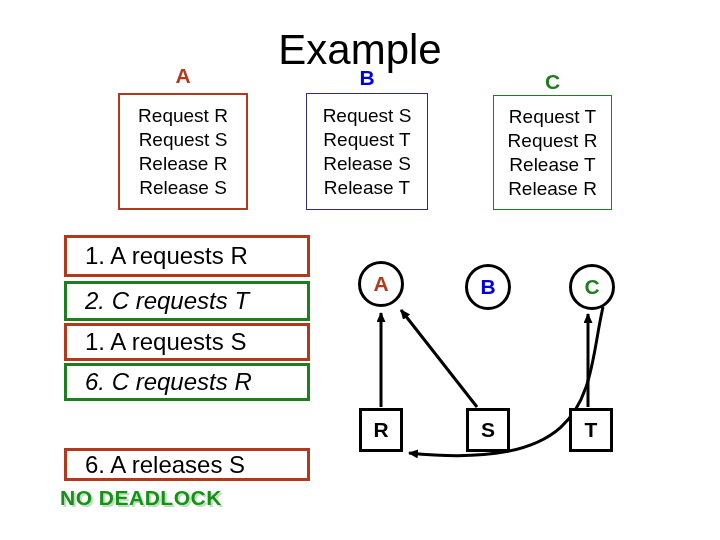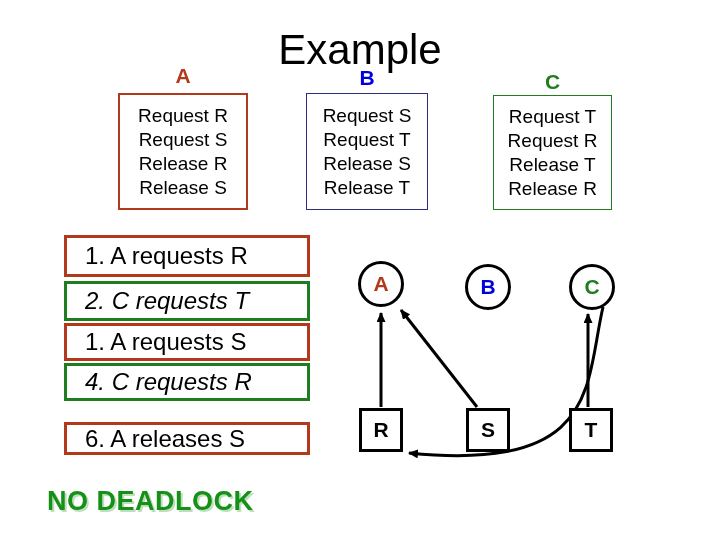--- a/index.html
+++ b/index.html
@@ -25,21 +25,21 @@
   .t-red{color:var(--c-red);}
   .t-blue{color:var(--c-blue);}
   .t-green{color:var(--c-green);}
   .step{
     left:52px;width:222px;background:#fff;
     font-size:24px;display:flex;align-items:center;padding-left:18px;margin-left:12px;
   }
   .step.red{border:3px solid var(--c-red);}
   .step.green{border:3px solid var(--c-green);font-style:italic;}
   .conclusion{
-    left:47px;top:486px;font-size:27px;font-weight:bold;
+    left:60px;top:486px;font-size:21px;font-weight:bold;
     color:var(--c-nodl);text-shadow:2px 2px 0 var(--c-nodl-sh);letter-spacing:0.5px;
   }
   .pnode{
     width:40px;height:40px;border:3px solid #000;border-radius:50%;background:#fff;
     display:flex;align-items:center;justify-content:center;
     font-size:21px;font-weight:bold;
   }
   .rnode{
     width:38px;height:38px;border:3px solid #000;background:#fff;
     display:flex;align-items:center;justify-content:center;
@@ -73,22 +73,22 @@
   <div class="abs proc-box bd-green-thin" style="left:493px;top:95px;width:117px;height:113px;">
     <div>Request T</div>
     <div>Request R</div>
     <div>Release T</div>
     <div>Release R</div>
   </div>
 
   <div class="abs step red" style="top:235px;height:36px;">1. A requests R</div>
   <div class="abs step green" style="top:281px;height:34px;">2. C requests T</div>
   <div class="abs step red" style="top:323px;height:32px;">1. A requests S</div>
-  <div class="abs step green" style="top:363px;height:32px;">4. C requests R</div>
-  <div class="abs step red" style="top:422px;height:27px;">6. A releases S</div>
+  <div class="abs step green" style="top:363px;height:32px;">6. C requests R</div>
+  <div class="abs step red" style="top:448px;height:27px;">6. A releases S</div>
 
   <div class="abs conclusion">NO DEADLOCK</div>
 
   <svg class="edges" width="720" height="540" viewBox="0 0 720 540">
     <defs>
       <marker id="arrow" markerWidth="11" markerHeight="9" refX="9" refY="4.5" orient="auto" markerUnits="userSpaceOnUse">
         <path d="M0,0 L10,4.5 L0,9 z" fill="#000"></path>
       </marker>
     </defs>
     <line x1="381" y1="407" x2="381" y2="313" stroke="#000" stroke-width="3" marker-end="url(#arrow)"></line>

